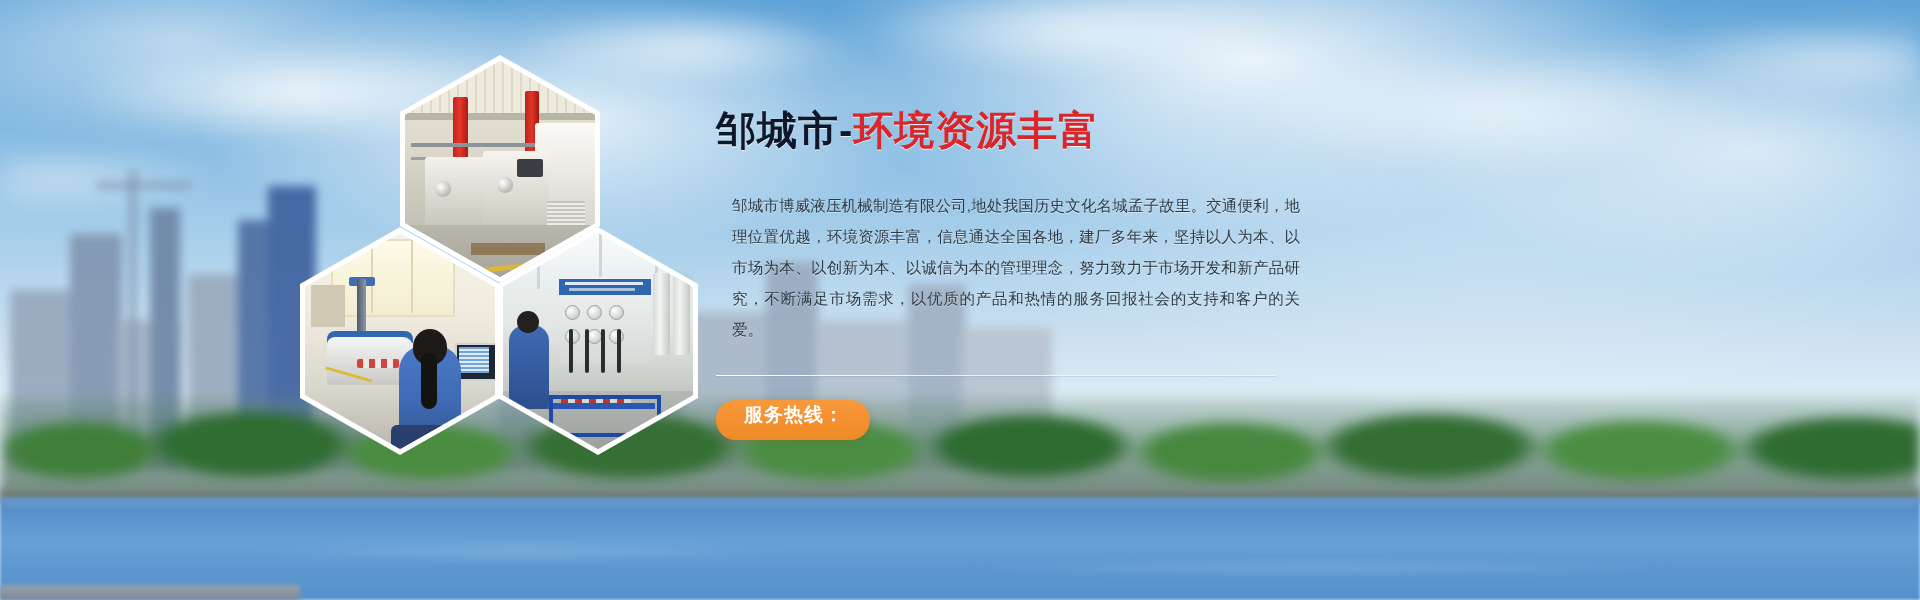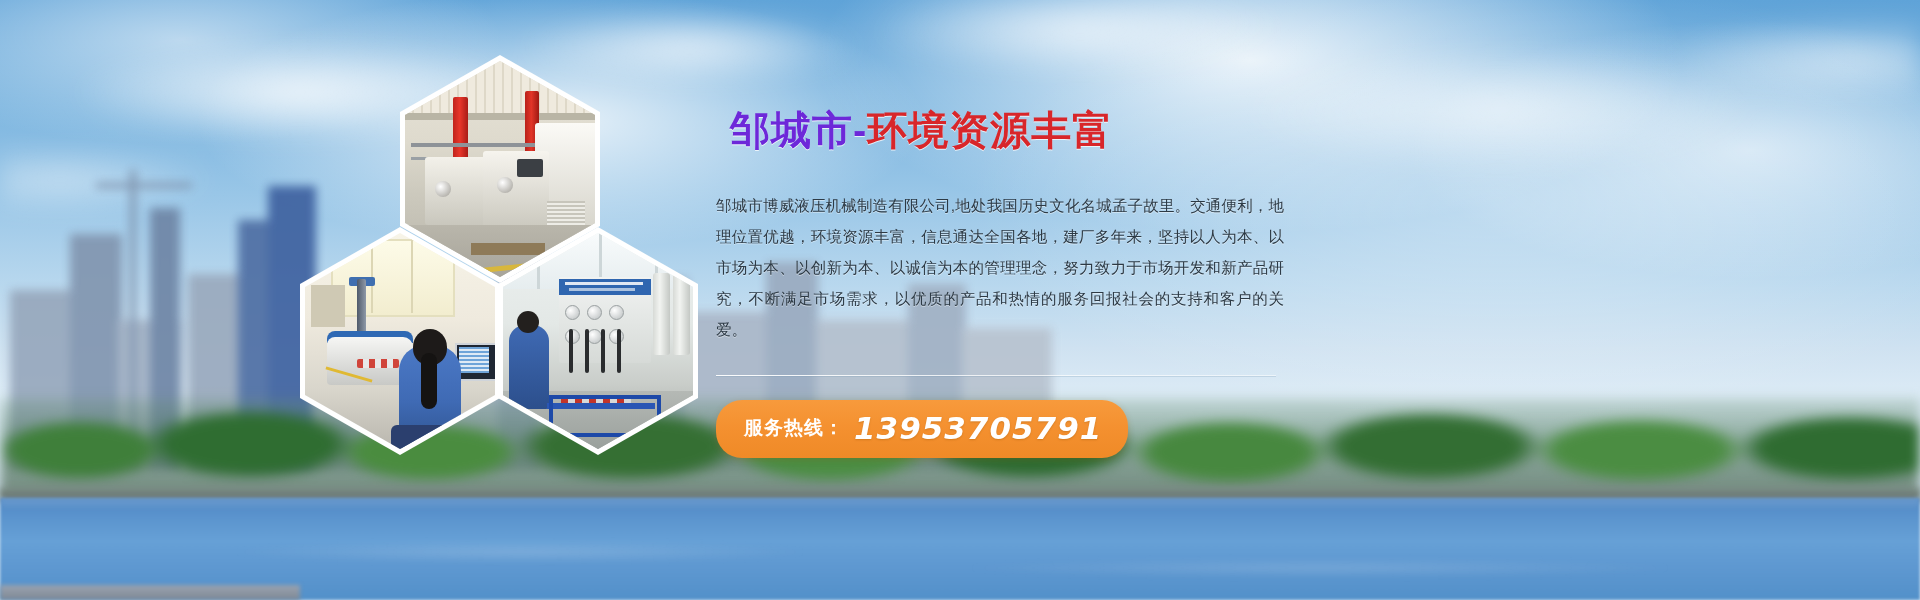--- a/index.html
+++ b/index.html
@@ -163,36 +163,36 @@
   .ph3 .cartTop{position:absolute;left:44px;bottom:40px;width:108px;height:6px;background:#2a56b4;}
   .ph3 .tool{position:absolute;left:58px;bottom:46px;width:70px;height:6px;background:repeating-linear-gradient(90deg,#c2342a 0 7px,#d8d8d8 7px 14px);}
   .ph3 .wheel{position:absolute;bottom:4px;width:9px;height:9px;border-radius:50%;background:#2b2f33;}
 
   
   .content{position:absolute;left:716px;top:108px;width:580px;}
   .title{
     font-size:40px;font-weight:700;letter-spacing:1px;line-height:1.1;
     margin:0 0 38px 0;white-space:nowrap;
   }
-  .title .t-blue{color:#6d28d9;text-shadow:0 1px 0 rgba(255,255,255,.75);margin-left:14px;}
+  .title .t-blue{color:#0f172a;text-shadow:0 1px 0 rgba(255,255,255,.75);}
   .title .t-red{color:#d8262a;text-shadow:0 1px 0 rgba(255,255,255,.75);}
   .desc{
-    font-size:15.5px;line-height:31px;color:#2d3a45;margin:0;
+    font-size:15.5px;line-height:31px;color:#2d3a45;margin:16px;
     text-align:justify;text-justify:inter-ideograph;width:568px;
     text-shadow:0 1px 0 rgba(255,255,255,.45);
   }
   .divider{
     margin-top:30px;width:560px;height:1px;
     background:linear-gradient(90deg,rgba(255,255,255,.95),rgba(255,255,255,.55));
     box-shadow:0 1px 0 rgba(120,150,175,.25);
   }
   .hotline{
     margin-top:24px;display:inline-flex;align-items:center;gap:10px;
     background:linear-gradient(180deg,#f79a3c 0%,#f4902f 50%,#ef8a27 100%);
-    border-radius:26px;padding:10px 26px 12px 28px;
+    border-radius:26px;padding:2px 26px 12px 28px;
     box-shadow:0 2px 6px rgba(140,90,20,.25);
     text-align:right;
   }
   .hotline .label{
     color:#ffffff;font-size:19px;font-weight:700;letter-spacing:1px;
   }
   .hotline .num{
     color:#ffffff;font-size:31px;font-weight:700;font-style:italic;
     letter-spacing:1px;font-family:"DejaVu Sans","Liberation Sans",sans-serif;
     text-shadow:0 1px 2px rgba(150,85,10,.35);
@@ -326,17 +326,16 @@
   <div class="content">
 
     <h1 class="title"><span class="t-blue">邹城市-</span><span class="t-red">环境资源丰富</span></h1>
 
     <p class="desc">邹城市博威液压机械制造有限公司,地处我国历史文化名城孟子故里。交通便利，地理位置优越，环境资源丰富，信息通达全国各地，建厂多年来，坚持以人为本、以市场为本、以创新为本、以诚信为本的管理理念，努力致力于市场开发和新产品研究，不断满足市场需求，以优质的产品和热情的服务回报社会的支持和客户的关爱。</p>
 
     <div class="divider"></div>
 
     <div class="hotline">
       <span class="label">服务热线：</span>
-      <span class="num">13953705791</span>
     </div>
 
   </div>
 </div>
 
 </body></html>

